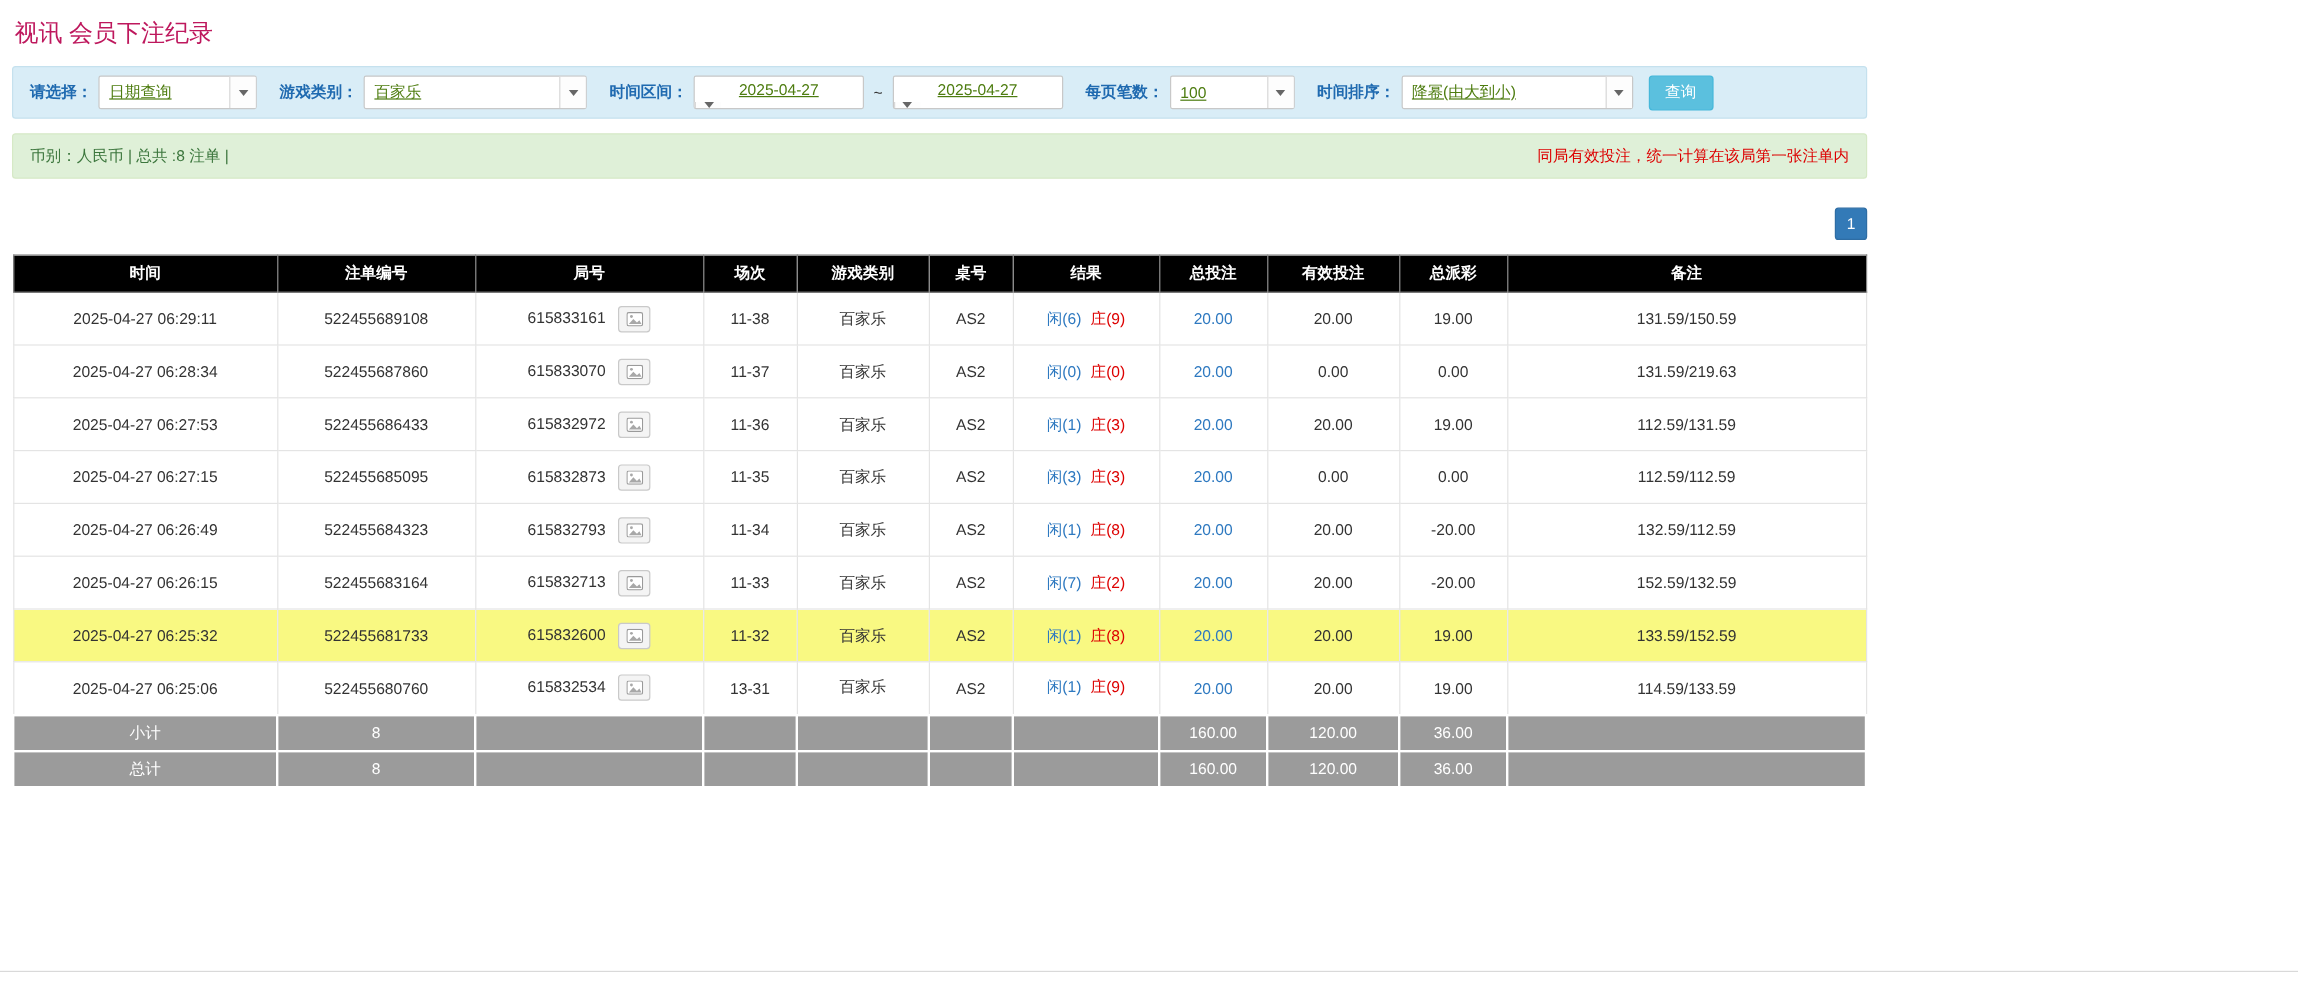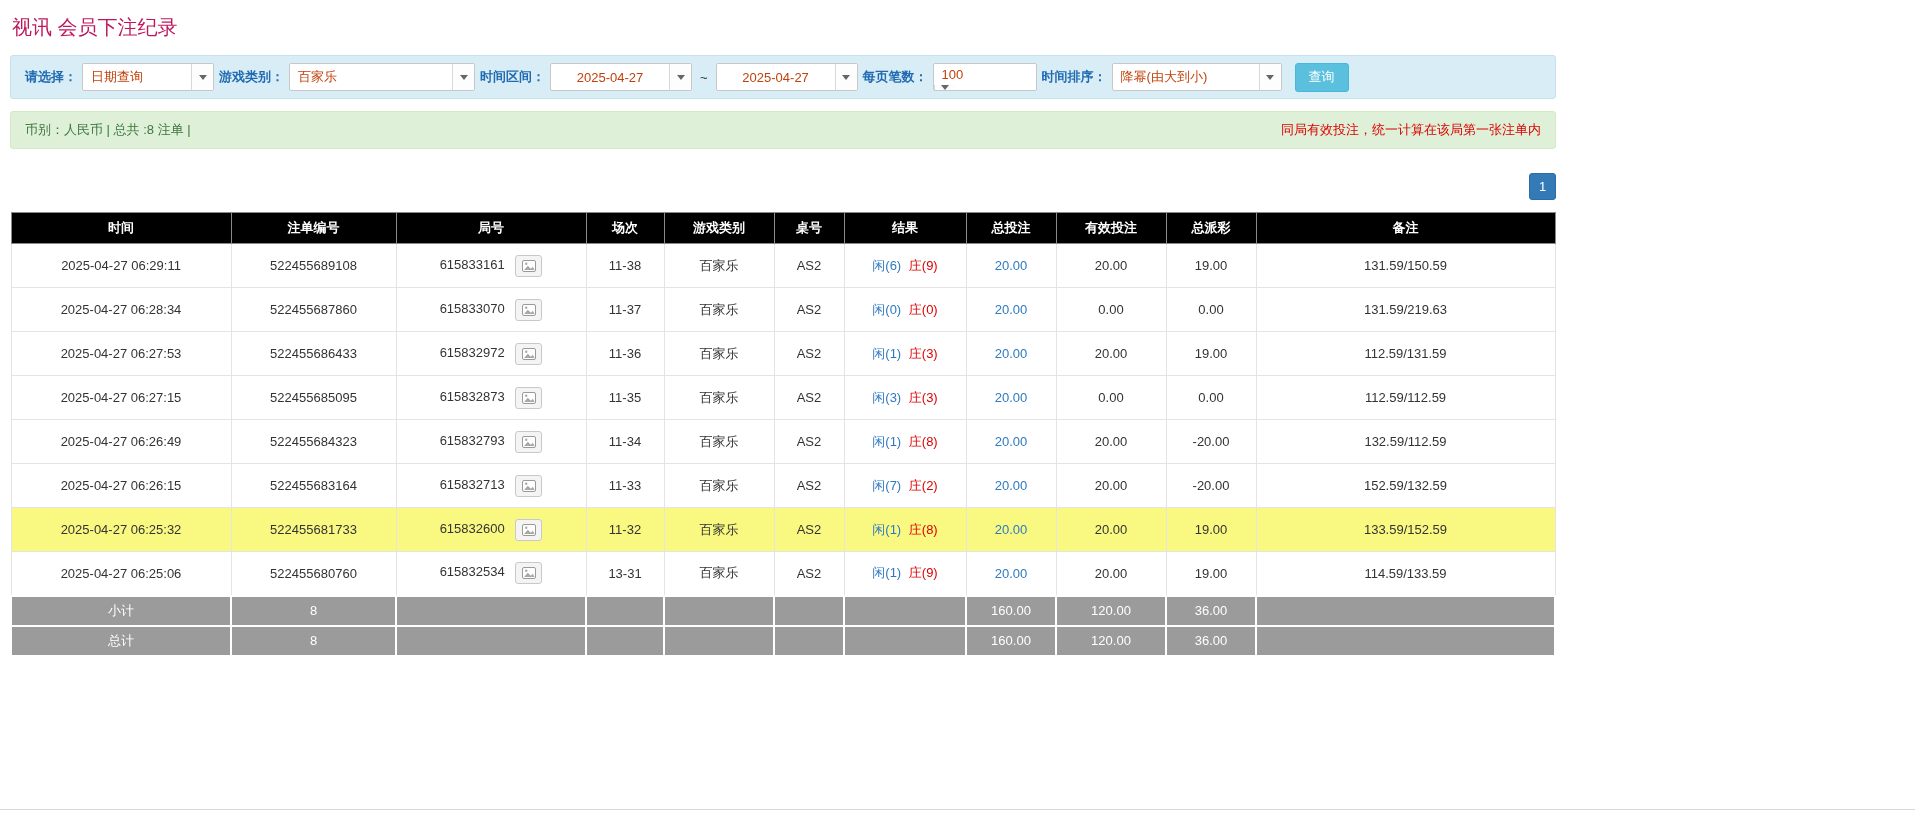--- a/index.html
+++ b/index.html
@@ -27,60 +27,62 @@
     padding: 7px 10px;
     display: flex;
     align-items: center;
     gap: 5px;
     height: 44px;
   }
   .flabel {
     color: var(--label-blue, #1f6ab0);
     font-weight: bold;
     white-space: nowrap;
+    margin-left: 14px;
   }
   .flabel.first { margin-left: 4px; }
   .combo {
     display: inline-flex;
     background: #fff;
     border: 1px solid #c8c8c8;
     border-radius: 2px;
     height: 28px;
     align-items: stretch;
     cursor: pointer;
   }
   .combo-text {
     padding: 0 8px;
     display: flex;
     align-items: center;
-    color: #c2410c;
+    color: #4d7c0f;
     flex: 1;
     white-space: nowrap;
     overflow: hidden;
+    text-decoration: underline;
   }
   .combo-text.center { justify-content: center; }
   .combo-btn {
     width: 22px;
     border-left: 1px solid #d8d8d8;
     display: flex;
     align-items: center;
     justify-content: center;
     background: #fdfdfd;
   }
   .caret {
     width: 0; height: 0;
     border-left: 4px solid transparent;
     border-right: 4px solid transparent;
     border-top: 5px solid #666;
   }
   .w-query { width: 132px; }
   .w-game  { width: 186px; }
-  .w-date  { width: 142px; }
-  .w-size  { width: 104px; flex-direction: column; }
-  .w-sort  { width: 170px; }
+  .w-date  { width: 142px; flex-direction: column; }
+  .w-size  { width: 104px; }
+  .w-sort  { width: 193px; }
   .tilde { color: #333; padding: 0 3px; }
   .btn-search {
     background: var(--button-bg, #5bc0de);
     color: #fff;
     border: 1px solid #46b8da;
     border-radius: 3px;
     height: 29px;
     padding: 0 13px;
     font-size: 13px;
     cursor: pointer;

